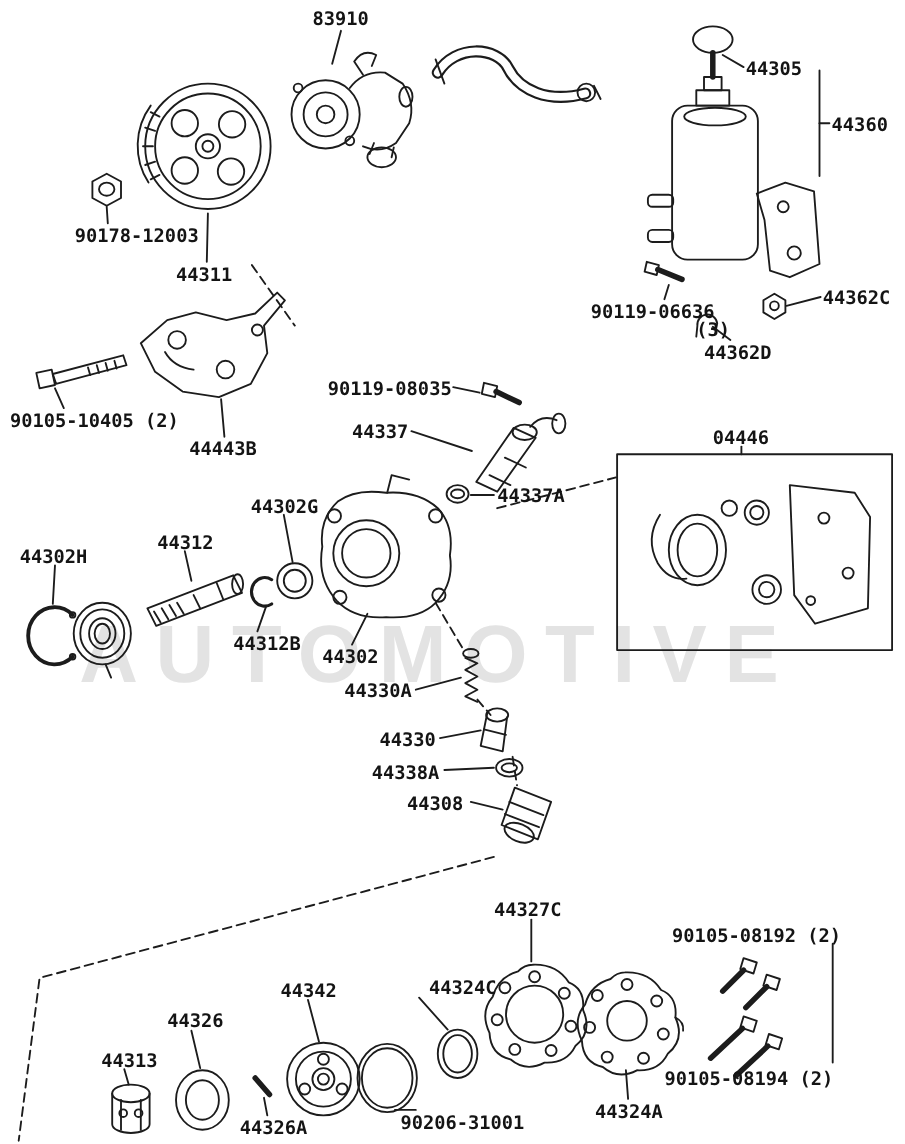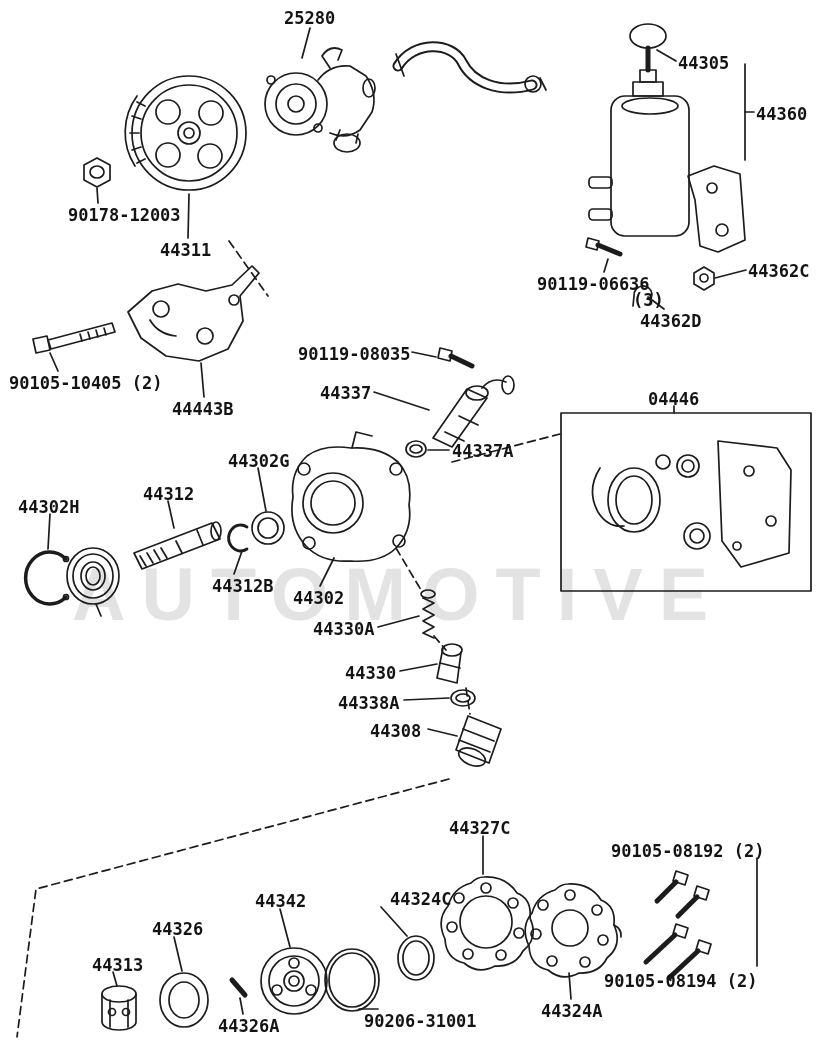--- a/index.html
+++ b/index.html
@@ -330,21 +330,21 @@
     </g>
 
     <g>
       <polygon points="676,924 688,928 685,938 673,934"></polygon>
       <path d="M675 935 L646 962" stroke-width="5"></path>
       <polygon points="699,940 711,944 708,954 696,950"></polygon>
       <path d="M698 951 L669 978" stroke-width="5"></path>
     </g>
   </svg>
 
-  <div class="plabel" style="left:284px;top:8px;">25280</div>
+  <div class="plabel" style="left:284px;top:8px;">83910</div>
   <div class="plabel" style="left:678px;top:53px;">44305</div>
   <div class="plabel" style="left:756px;top:104px;">44360</div>
   <div class="plabel" style="left:39px;top:205px;margin-left:29px;">90178-12003</div>
   <div class="plabel" style="left:160px;top:240px;">44311</div>
   <div class="plabel" style="left:537px;top:274px;">90119-06636</div>
   <div class="plabel" style="left:633px;top:290px;">(3)</div>
   <div class="plabel" style="left:748px;top:261px;">44362C</div>
   <div class="plabel" style="left:640px;top:311px;">44362D</div>
   <div class="plabel" style="left:9px;top:373px;">90105-10405 (2)</div>
   <div class="plabel" style="left:172px;top:399px;">44443B</div>

